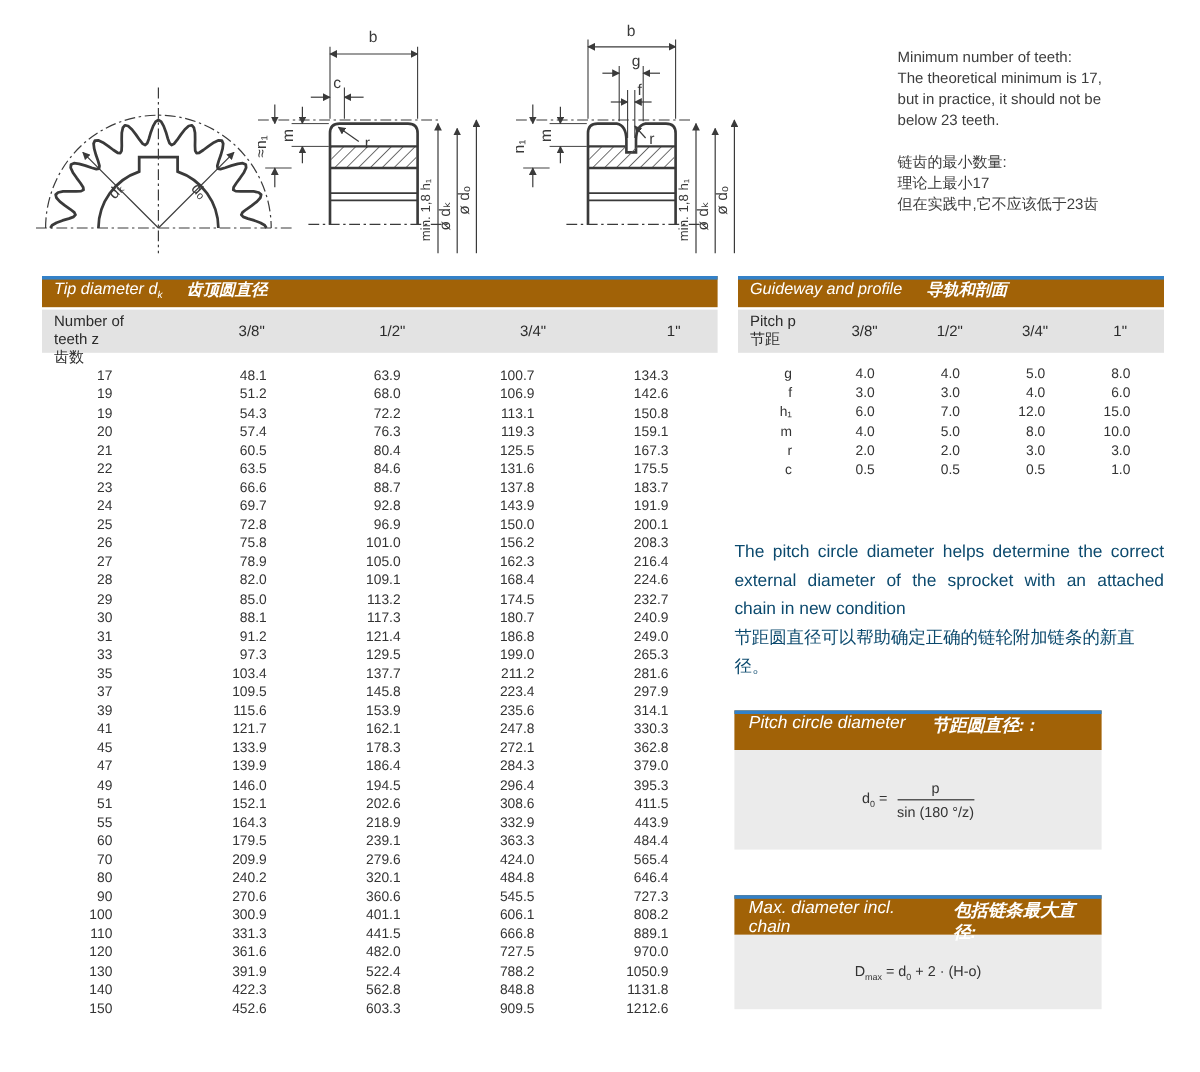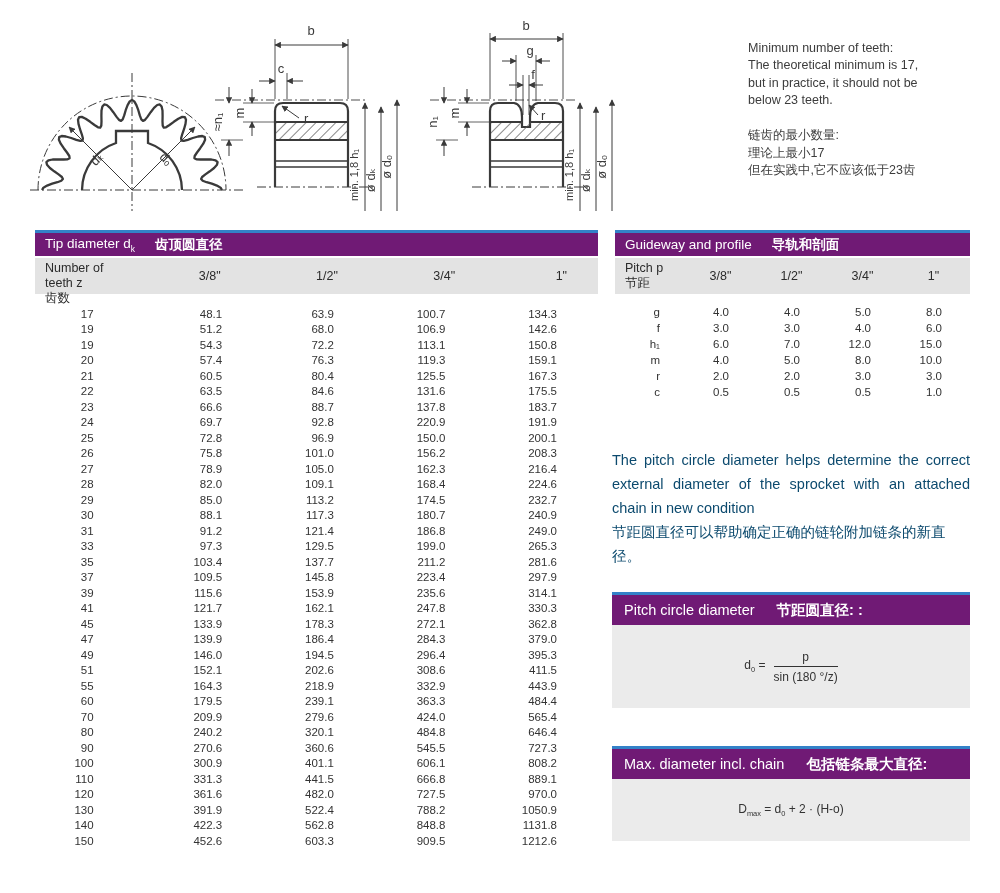--- a/index.html
+++ b/index.html
@@ -9,21 +9,21 @@
 
   
   svg text{font-family:"Liberation Sans","DejaVu Sans",sans-serif;fill:#3a3a3a;}
   .dim-txt{font-size:13px;}
   .dim-txt-sm{font-size:11px;}
 
   
   .note{left:748px;top:22px;width:245px;font-size:12.5px;line-height:17.5px;color:#3c3c3c;white-space:pre-line;}
 
   
-  .bar{background:#701a75;border-top:3px solid #3381c8;color:#fff;display:flex;align-items:center;box-sizing:border-box;}
+  .bar{background:#a16207;border-top:3px solid #3381c8;color:#fff;display:flex;align-items:flex-start;box-sizing:border-box;font-style:italic;}
   .tbar{height:26px;font-size:13.5px;padding:0 10px;gap:20px;}
   .zh{font-weight:700;}
   .subhead{background:#e3e3e3;margin-top:2px;display:flex;box-sizing:border-box;color:#2b2b2b;}
   .subhead .lbl{font-size:12.5px;line-height:15px;padding:3px 0 3px 10px;box-sizing:border-box;}
   .subhead .col{font-size:12.5px;text-align:center;align-self:center;}
   .trow{display:flex;align-items:center;}
   .tcell{box-sizing:border-box;font-size:11.5px;color:#333;text-align:right;}
 
   
   .tip{left:35px;top:230px;width:563px;}
@@ -43,21 +43,21 @@
   .gw .rows{margin-top:10px;}
   .gw .trow{height:16px;}
   .gw .c0{width:70px;padding-right:25px;}
   .gw .c1,.gw .c2,.gw .c3,.gw .c4{width:71px;padding-right:27px;}
 
   
   .para{left:612px;top:448px;width:358px;color:#0c4a6e;font-size:14.5px;line-height:24px;}
   .para .en{text-align:justify;}
 
   
-  .fbox{width:358px;}
+  .fbox{width:306px;}
   .fbar{height:33px;font-size:14.5px;padding:0 12px;gap:22px;}
   .fbody{background:#ebebeb;display:flex;align-items:center;justify-content:center;color:#333;font-size:12px;}
   .pitch-box{left:612px;top:592px;}
   .pitch-box .fbody{height:83px;}
   .max-box{left:612px;top:746px;}
   .max-box .fbody{height:62px;}
   sub{font-size:0.62em;}
   .frac{display:inline-block;text-align:center;vertical-align:middle;margin-left:8px;}
   .frac .num{padding:0 10px 2px 10px;border-bottom:1.5px solid #333;}
   .frac .den{padding-top:3px;}
@@ -258,21 +258,21 @@
           <div class="tcell c0">23</div>
           <div class="tcell c1">66.6</div>
           <div class="tcell c2">88.7</div>
           <div class="tcell c3">137.8</div>
           <div class="tcell c4">183.7</div>
         </div>
         <div class="trow">
           <div class="tcell c0">24</div>
           <div class="tcell c1">69.7</div>
           <div class="tcell c2">92.8</div>
-          <div class="tcell c3">220.9</div>
+          <div class="tcell c3">143.9</div>
           <div class="tcell c4">191.9</div>
         </div>
         <div class="trow">
           <div class="tcell c0">25</div>
           <div class="tcell c1">72.8</div>
           <div class="tcell c2">96.9</div>
           <div class="tcell c3">150.0</div>
           <div class="tcell c4">200.1</div>
         </div>
         <div class="trow">

